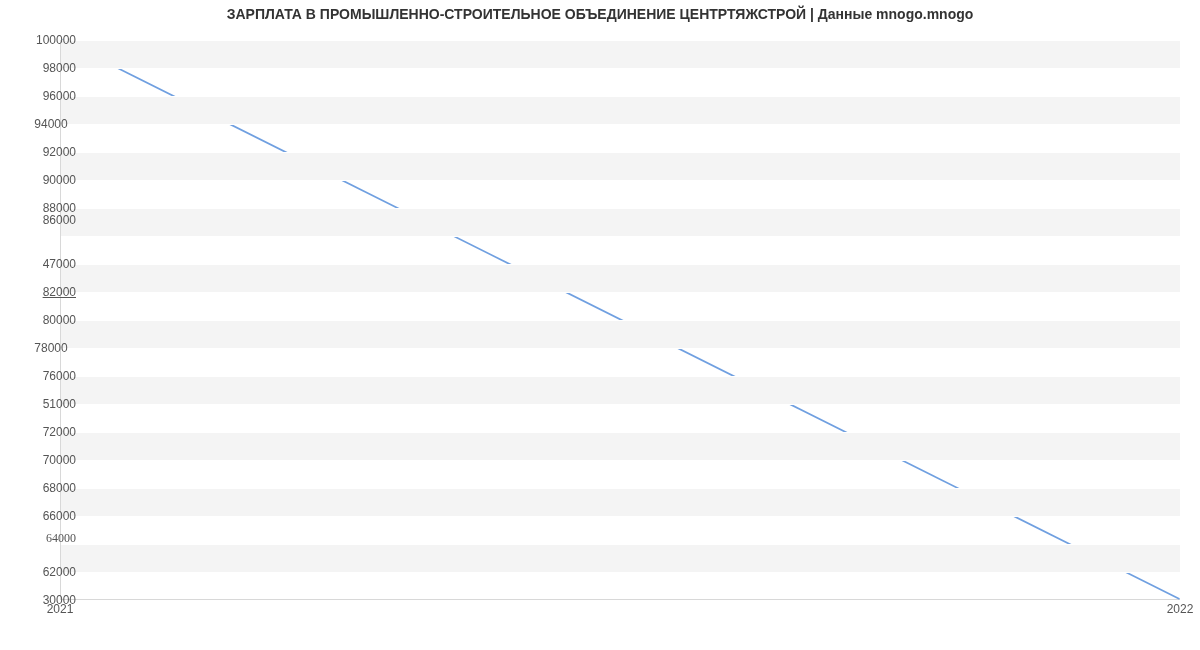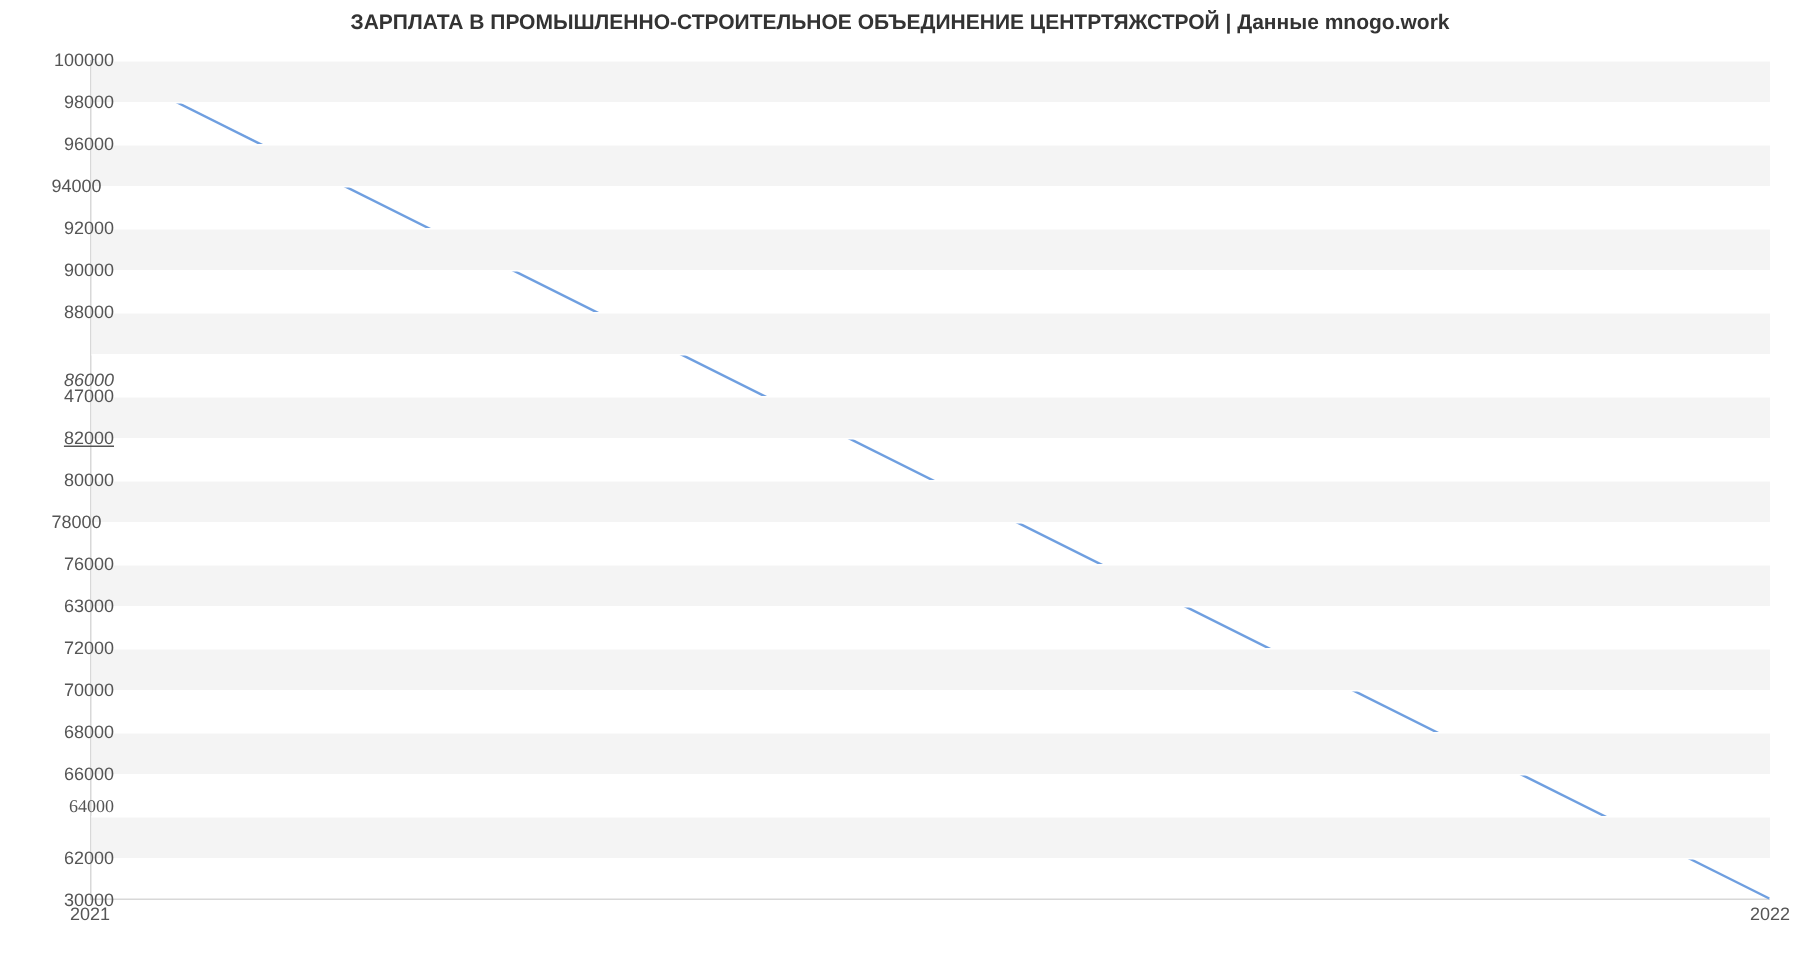--- a/index.html
+++ b/index.html
@@ -71,21 +71,21 @@
     top: 0;
     width: 100%;
     height: 100%;
     overflow: visible;
   }
 </style>
 </head>
 <body>
 
 <div class="chart-wrap">
-  <div class="title">ЗАРПЛАТА В ПРОМЫШЛЕННО-СТРОИТЕЛЬНОЕ ОБЪЕДИНЕНИЕ ЦЕНТРТЯЖСТРОЙ | Данные mnogo.work</div>
+  <div class="title">ЗАРПЛАТА В ПРОМЫШЛЕННО-СТРОИТЕЛЬНОЕ ОБЪЕДИНЕНИЕ ЦЕНТРТЯЖСТРОЙ | Данные mnogo.mnogo</div>
 
   <div class="plot" id="plot">
     <svg class="line-layer" id="line-layer" viewBox="0 0 1120 560">
         <path d="M0 0 L1120 560" fill="none" stroke="#6f9fe0" stroke-width="1.6"></path>
       </svg>
   <div class="band" style="top: 504px; height: 28px;"></div>
       <div class="band" style="top: 448px; height: 28px;"></div>
       <div class="band" style="top: 392px; height: 28px;"></div>
       <div class="band" style="top: 336px; height: 28px;"></div>
       <div class="band" style="top: 280px; height: 28px;"></div>
@@ -116,27 +116,27 @@
       <div class="grid-line-y" style="top: 28px;"></div>
       <div class="grid-line-y" style="top: 0px;"></div>
     </div>
 <div class="y-tick" style="top: 600px;">30000</div>
     <div class="y-tick" style="top: 572px;">62000</div>
     <div class="y-tick" style="top: 538px; font-family: Liberation Serif, serif;">64000</div>
     <div class="y-tick" style="top: 516px;">66000</div>
     <div class="y-tick" style="top: 488px;">68000</div>
     <div class="y-tick" style="top: 460px;">70000</div>
     <div class="y-tick" style="top: 432px;">72000</div>
-    <div class="y-tick" style="top: 404px;">63000</div>
+    <div class="y-tick" style="top: 404px;">51000</div>
     <div class="y-tick" style="top: 376px;">76000</div>
     <div class="y-tick" style="top: 348px; text-align: center;">78000</div>
     <div class="y-tick" style="top: 320px;">80000</div>
     <div class="y-tick" style="top: 292px; text-decoration: underline;">82000</div>
     <div class="y-tick" style="top: 264px;">47000</div>
-    <div class="y-tick" style="top: 253px; font-style: italic;">86000</div>
+    <div class="y-tick" style="top: 220px;">86000</div>
     <div class="y-tick" style="top: 208px;">88000</div>
     <div class="y-tick" style="top: 180px;">90000</div>
     <div class="y-tick" style="top: 152px;">92000</div>
     <div class="y-tick" style="top: 124px; text-align: center;">94000</div>
     <div class="y-tick" style="top: 96px; text-align: right;">96000</div>
     <div class="y-tick" style="top: 68px;">98000</div>
     <div class="y-tick" style="top: 40px;">100000</div>
     <div class="x-tick" style="left: 60px;">2021</div>
     <div class="x-tick" style="left: 1180px;">2022</div>
   </div>

